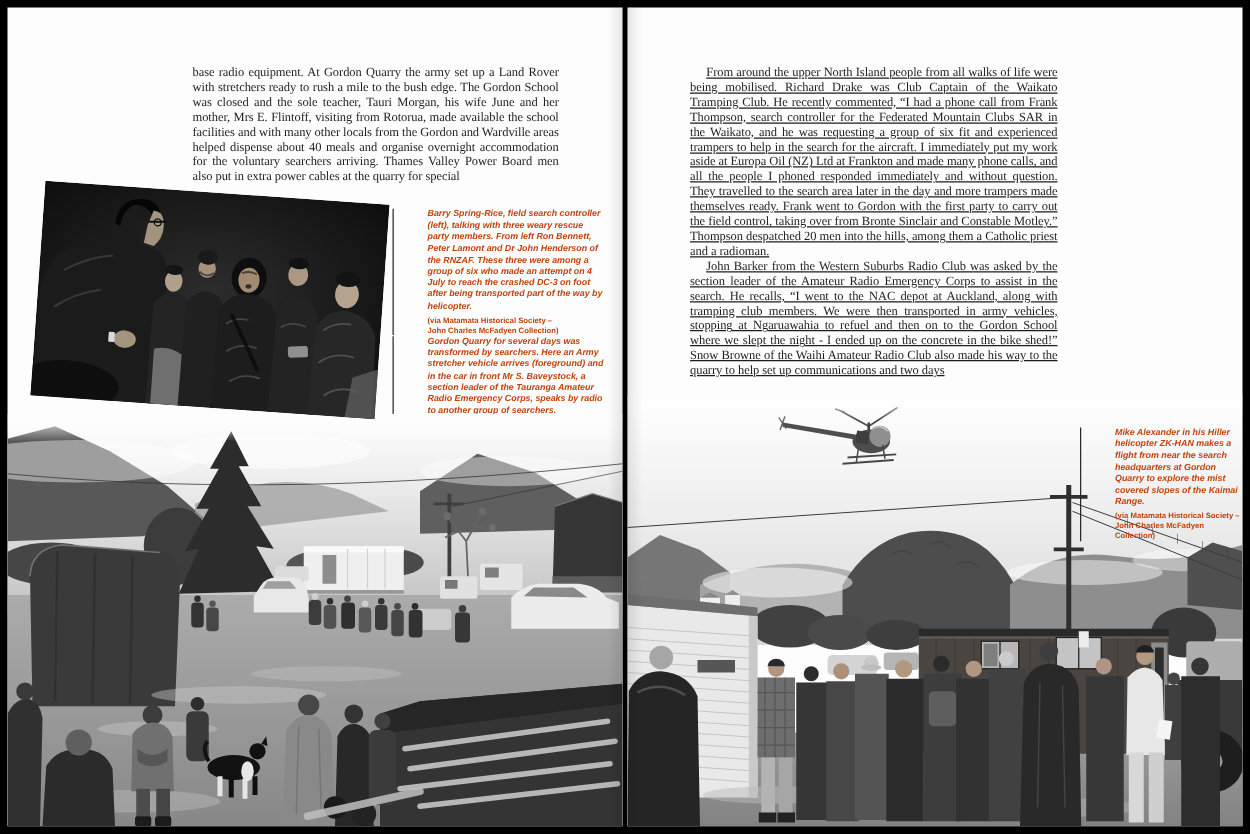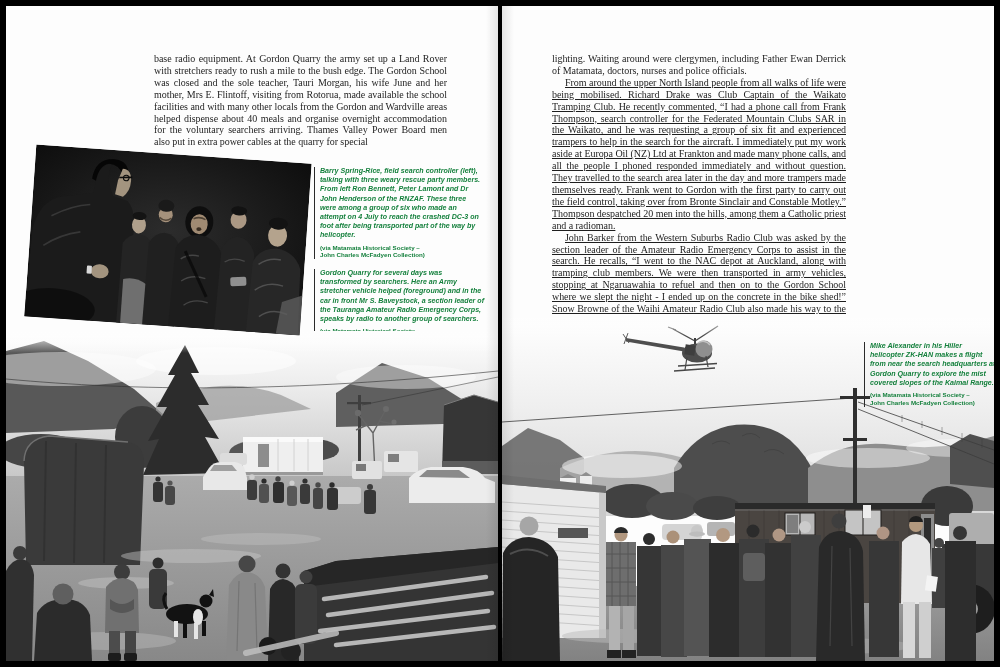--- a/index.html
+++ b/index.html
@@ -11,21 +11,21 @@
   .page.left .gutter-shade{right:0;background:linear-gradient(to right,rgba(0,0,0,0),rgba(0,0,0,0.09));}
   .page.right .gutter-shade{left:0;background:linear-gradient(to left,rgba(0,0,0,0),rgba(0,0,0,0.09));}
 
   .body-text{margin:0;font-family:"Liberation Serif","DejaVu Serif",serif;font-size:10px;
              line-height:11.9px;color:#1e1e1e;text-align:justify;letter-spacing:-0.05px;}
   #left-body{position:absolute;left:148px;top:47px;width:293px;}
   .right-col{position:absolute;left:50px;top:47px;width:294px;}
   .right-col p.indent{text-indent:13px;text-decoration:underline;}
 
   .caption{position:absolute;display:flex;align-items:stretch;
-           font-family:"Liberation Sans","DejaVu Sans",sans-serif;color:#15803d;}
+           font-family:"Liberation Sans","DejaVu Sans",sans-serif;color:#c2410c;gap:22px;}
   .caption .rule{flex:0 0 1px;width:1px;background:#2a2a2a;margin-right:5px;}
   .caption .c-text{margin:0;font-style:italic;font-weight:600;font-size:7.1px;line-height:9.2px;}
   .caption .c-credit{margin:3px 0 0 0;font-size:6.2px;line-height:7.8px;font-weight:600;white-space:pre-line;}
   #caption-1{left:308px;top:161px;width:170px;}
   #caption-2{left:308px;top:263px;width:170px;}
   #caption-3{left:362px;top:336px;width:132px;z-index:5;}
 
   .photo{position:absolute;}
   .photo svg{display:block;width:100%;height:100%;}
   #tilted-photo{left:24px;top:148px;width:276px;height:172px;transform:rotate(4deg);z-index:3;}
@@ -110,21 +110,21 @@
       <div>
         <p class="c-text">Barry Spring-Rice, field search controller (left), talking with three weary rescue party members. From left Ron Bennett, Peter Lamont and Dr John Henderson of the RNZAF. These three were among a group of six who made an attempt on 4 July to reach the crashed DC-3 on foot after being transported part of the way by helicopter.</p>
         <p class="c-credit">(via Matamata Historical Society –
 John Charles McFadyen Collection)</p>
       </div>
     </div>
 
     <div class="caption" id="caption-2">
       <div class="rule"></div>
       <div>
-        <p class="c-text">Gordon Quarry for several days was transformed by searchers. Here an Army stretcher vehicle helped (foreground) and in the car in front Mr S. Baveystock, a section leader of the Tauranga Amateur Radio Emergency Corps, speaks by radio to another group of searchers.</p>
+        <p class="c-text">Gordon Quarry for several days was transformed by searchers. Here an Army stretcher vehicle arrives (foreground) and in the car in front Mr S. Baveystock, a section leader of the Tauranga Amateur Radio Emergency Corps, speaks by radio to another group of searchers.</p>
         <p class="c-credit">(via Matamata Historical Society –
 John Charles McFadyen Collection)</p>
       </div>
     </div>
 
     <div class="photo" id="left-big-photo" title="Gordon Quarry below misty hills, crowded with trucks, cars and searchers">
       <svg viewBox="0 0 492 330" preserveAspectRatio="none">
         <defs>
           <linearGradient id="lsky" x1="0" y1="0" x2="0" y2="1">
             <stop offset="0" stop-color="#ffffff"></stop>
@@ -278,21 +278,20 @@
         <rect width="492" height="22" fill="url(#lfade)"></rect>
       </svg>
     </div>
 
     <div class="gutter-shade"></div>
   </div>
 
   <div class="page right">
 
     <div class="right-col">
-      <p class="body-text">lighting. Waiting around were clergymen, including Father Ewan Derrick of Matamata, doctors, nurses and police officials.</p>
       <p class="body-text indent">From around the upper North Island people from all walks of life were being mobilised. Richard Drake was Club Captain of the Waikato Tramping Club. He recently commented, “I had a phone call from Frank Thompson, search controller for the Federated Mountain Clubs SAR in the Waikato, and he was requesting a group of six fit and experienced trampers to help in the search for the aircraft. I immediately put my work aside at Europa Oil (NZ) Ltd at Frankton and made many phone calls, and all the people I phoned responded immediately and without question. They travelled to the search area later in the day and more trampers made themselves ready. Frank went to Gordon with the first party to carry out the field control, taking over from Bronte Sinclair and Constable Motley.” Thompson despatched 20 men into the hills, among them a Catholic priest and a radioman.</p>
       <p class="body-text indent">John Barker from the Western Suburbs Radio Club was asked by the section leader of the Amateur Radio Emergency Corps to assist in the search. He recalls, “I went to the NAC depot at Auckland, along with tramping club members. We were then transported in army vehicles, stopping at Ngaruawahia to refuel and then on to the Gordon School where we slept the night - I ended up on the concrete in the bike shed!” Snow Browne of the Waihi Amateur Radio Club also made his way to the quarry to help set up communications and two days</p>
     </div>
 
     <div class="photo" id="right-big-photo" title="Hiller helicopter flying above the quarry huts where searchers are gathered below misty hills">
       <svg viewBox="0 0 492 345" preserveAspectRatio="none">
         <defs>
           <linearGradient id="rsky" x1="0" y1="0" x2="0" y2="1">
             <stop offset="0" stop-color="#ffffff"></stop>
               <stop offset="0.45" stop-color="#efefef"></stop>

